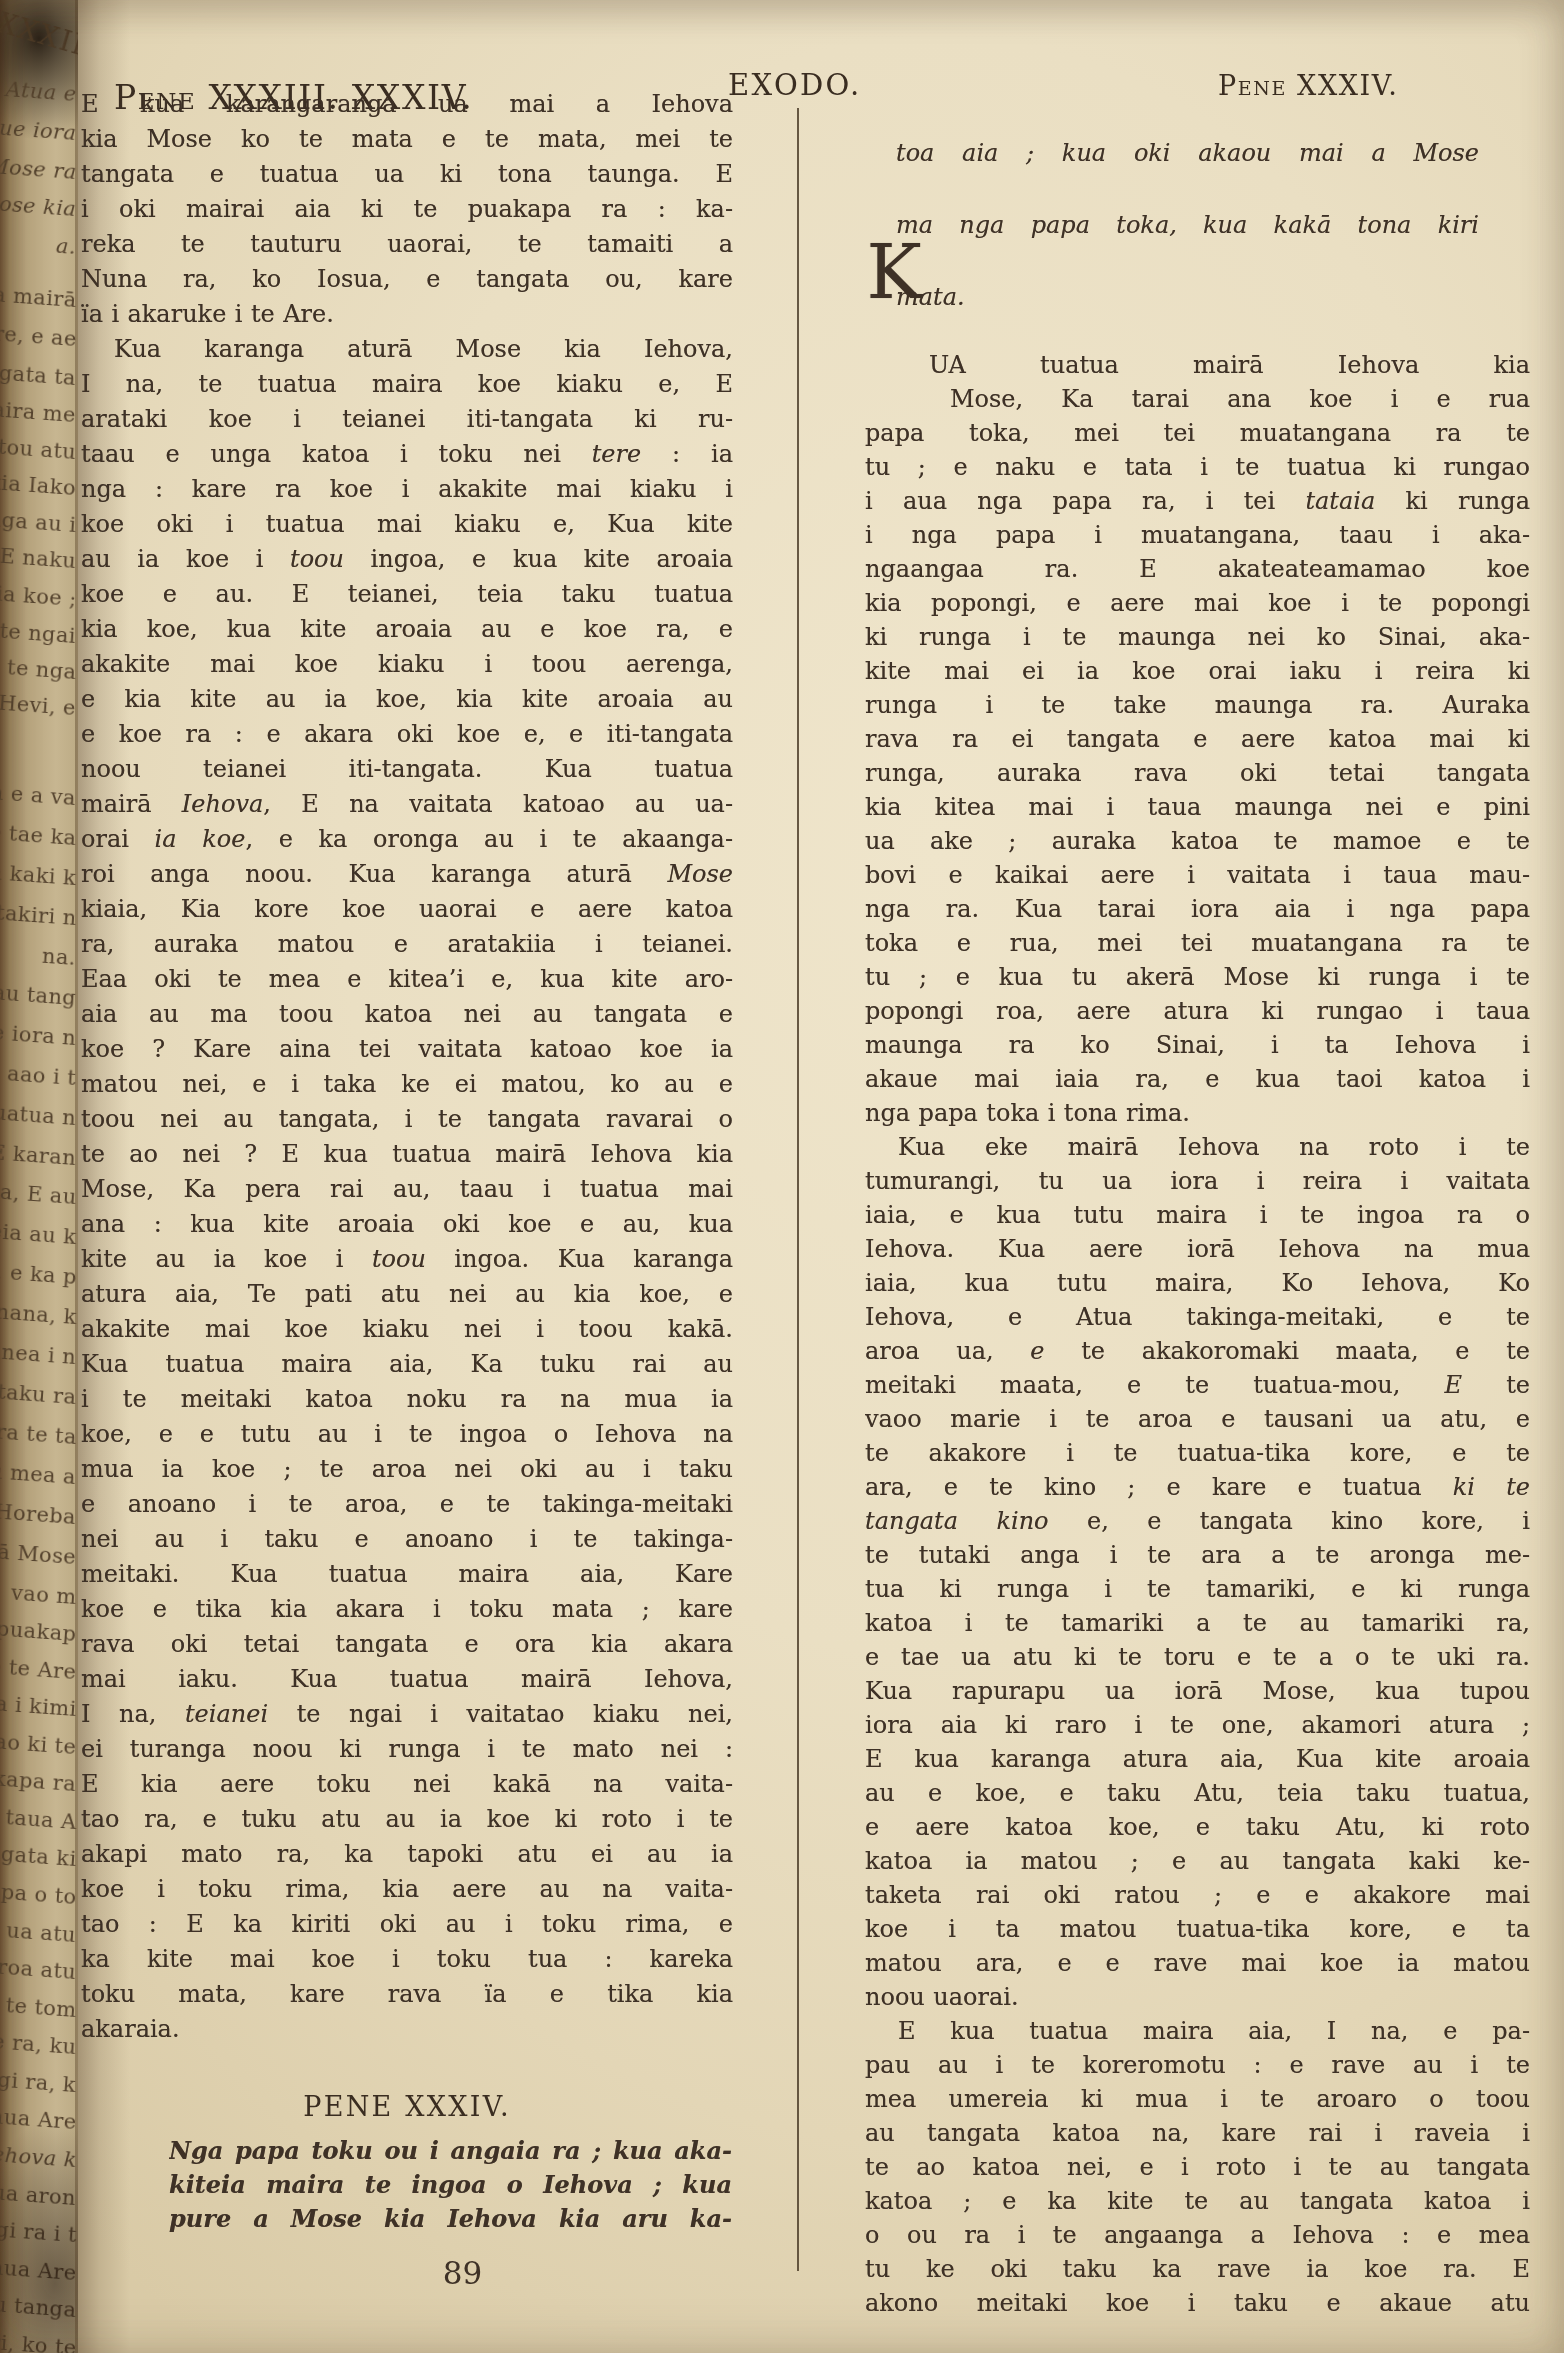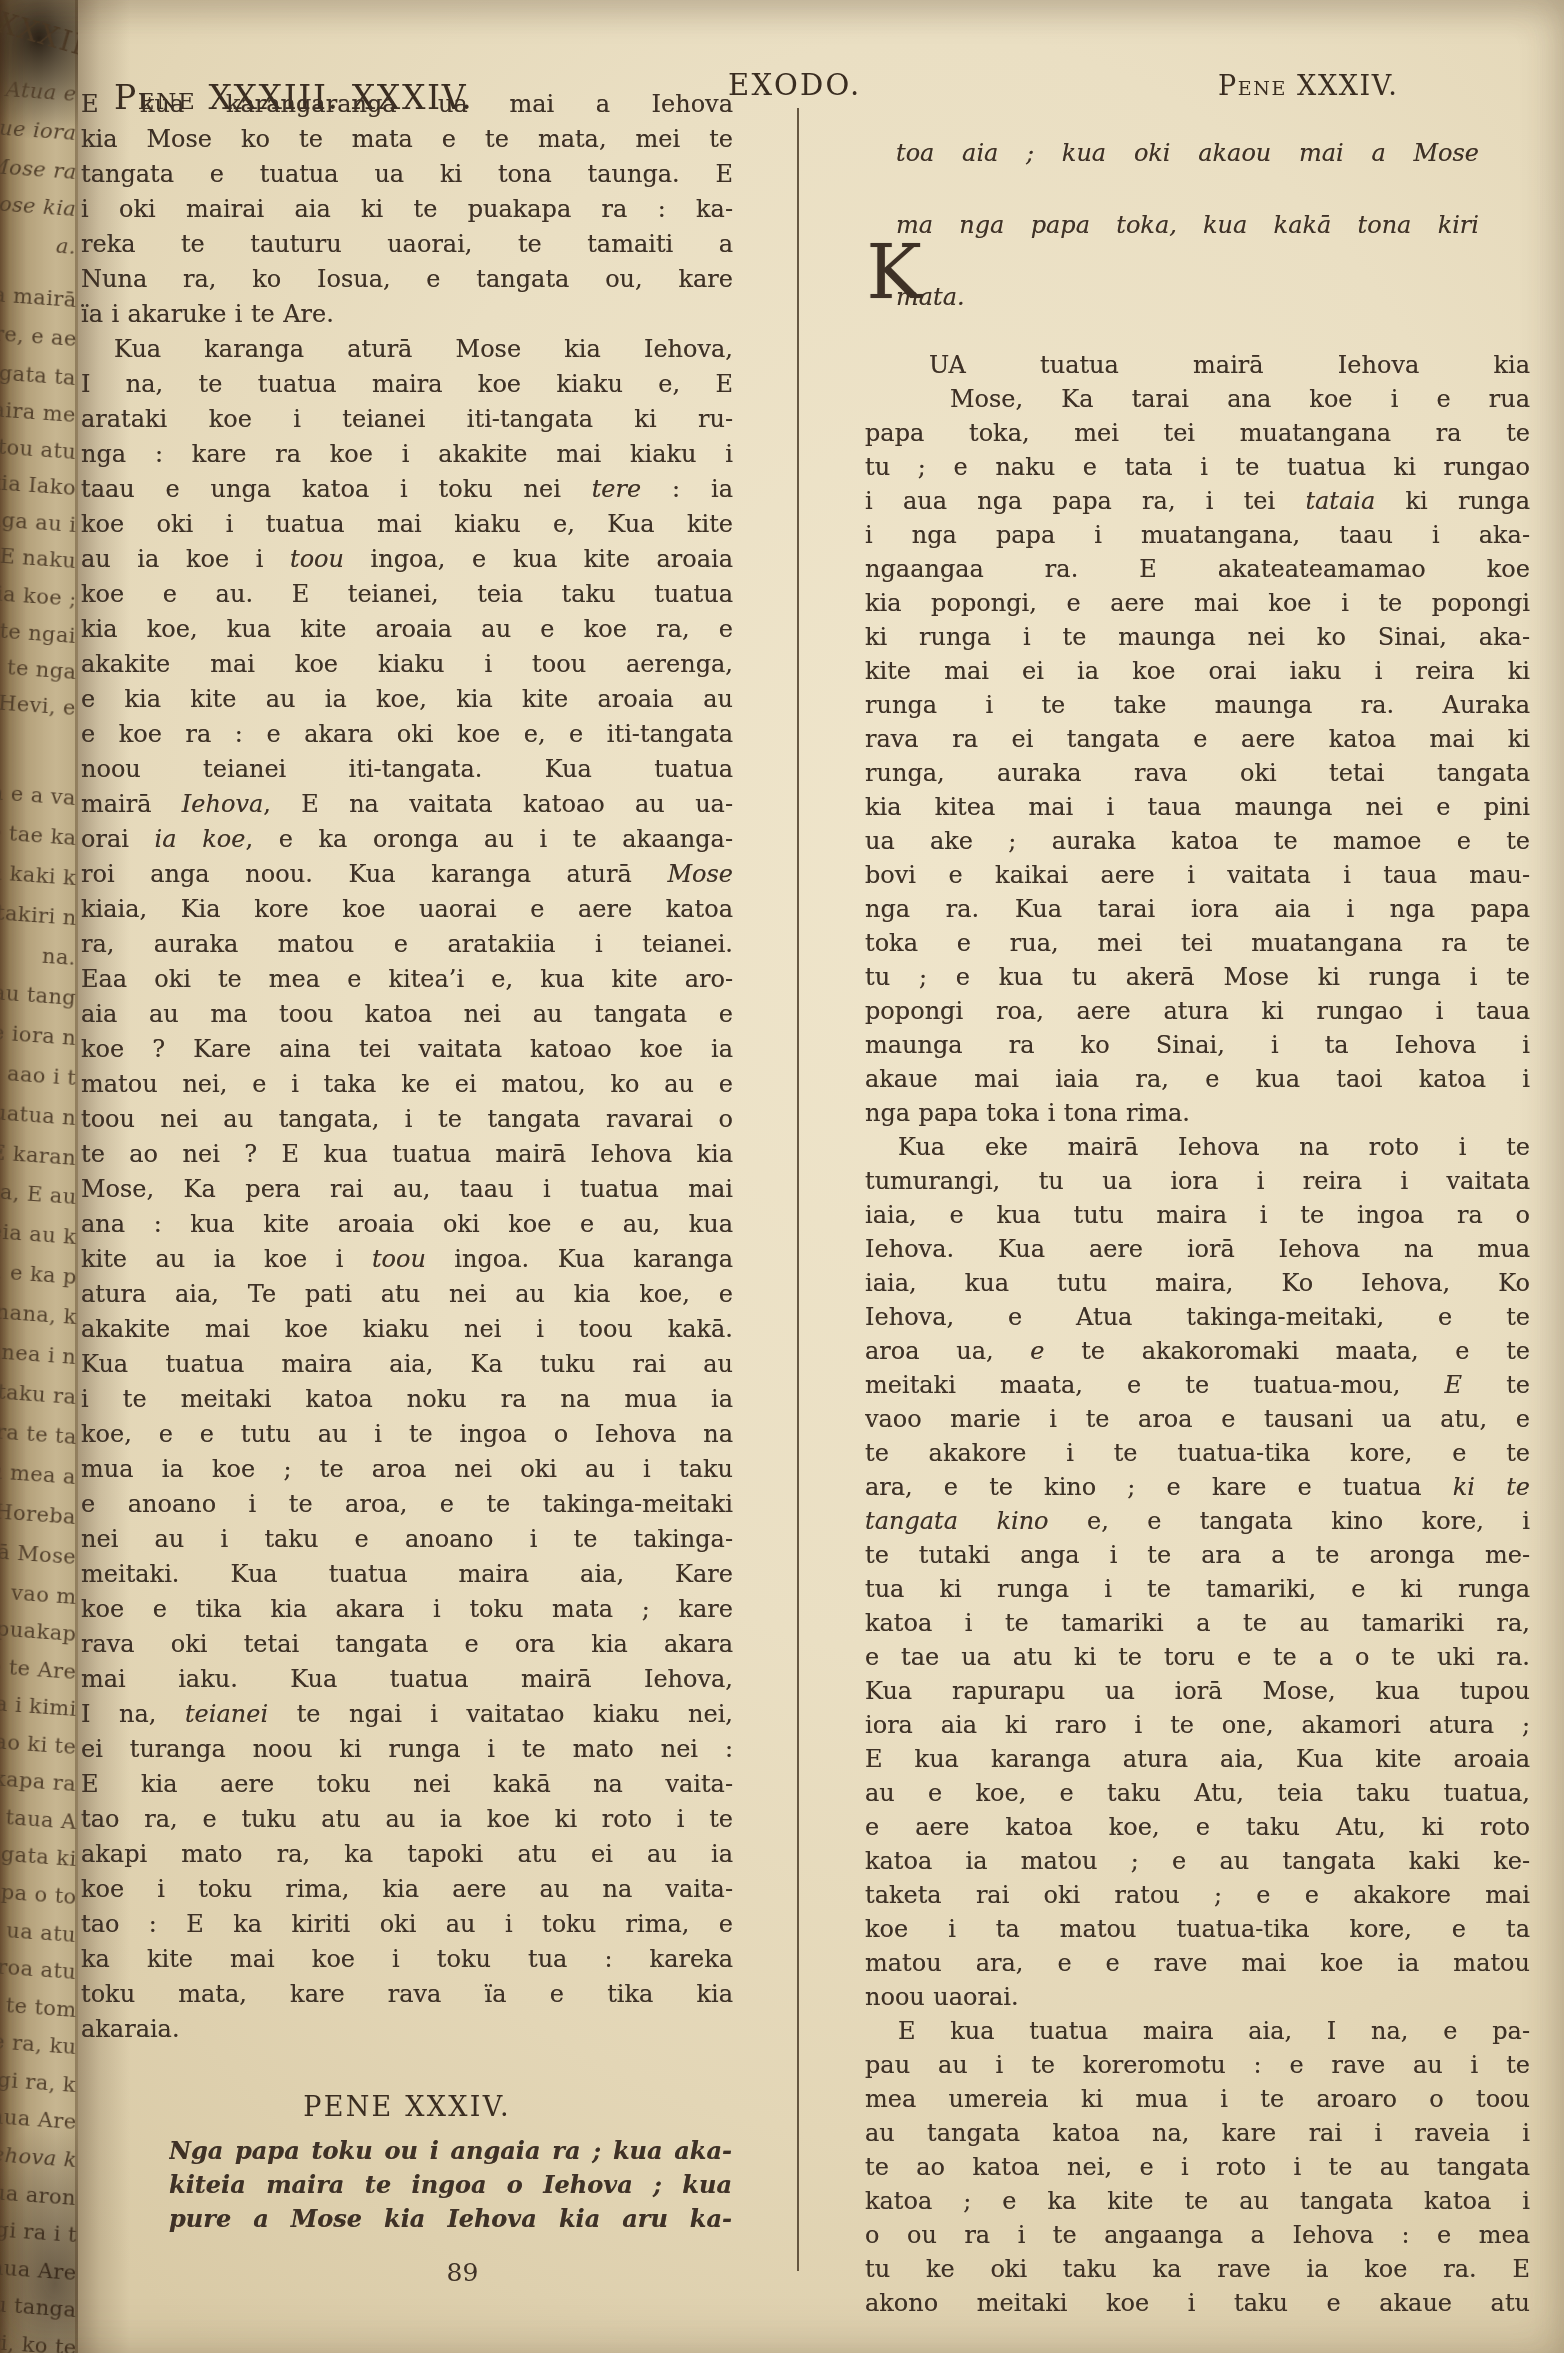--- a/index.html
+++ b/index.html
@@ -70,21 +70,21 @@
   }
   .sum-left{margin-left:88px;width:563px;margin-top:7.8px;font-style:italic;}
   .sum-left .line{height:34px;line-height:34px;font-weight:bold;}
   .sum-right{width:583px;padding-left:31px;font-style:italic;margin-bottom:33px;}
   .sum-right .line{height:35px;line-height:35px;margin-top:37px;}
   .dropcap{
     position:absolute;left:1.6px;top:140px;font-size:74px;line-height:67px;color:#3e3126;
     text-shadow:0 0 0.8px rgba(62,49,38,.6);
   }
   .pageno{position:absolute;left:81px;top:2255px;width:763px;height:36px;line-height:36px;
-    text-align:center;font-size:25px;color:#3e3126;}
+    text-align:center;font-size:31px;color:#3e3126;}
 </style>
 </head>
 <body>
 
 <div class="book">
   <div class="spine-strip" id="spine">
       <div class="frag h" style="top: 30px;">E XXXII</div>
       <div class="frag i" style="top: 82px;">te Atua e</div>
       <div class="frag i" style="top: 121px;">, aue iora</div>
       <div class="frag i" style="top: 160px;">ī Mose ra</div>
@@ -157,22 +157,22 @@
         <div class="line"><span>E kua karangaranga ua mai a Iehova</span></div>
         <div class="line"><span>kia Mose ko te mata e te mata, mei te</span></div>
         <div class="line"><span>tangata e tuatua ua ki tona taunga. E</span></div>
         <div class="line"><span>i oki mairai aia ki te puakapa ra : ka-</span></div>
         <div class="line"><span>reka te tauturu uaorai, te tamaiti a</span></div>
         <div class="line"><span>Nuna ra, ko Iosua, e tangata ou, kare</span></div>
         <div class="line last"><span>ïa i akaruke i te Are.</span></div>
         <div class="line ind"><span>Kua karanga aturā Mose kia Iehova,</span></div>
         <div class="line"><span>I na, te tuatua maira koe kiaku e, E</span></div>
         <div class="line"><span>arataki koe i teianei iti-tangata ki ru-</span></div>
+        <div class="line"><span>taau e unga katoa i toku nei </span><i>tere</i><span> : ia</span></div>
         <div class="line"><span>nga : kare ra koe i akakite mai kiaku i</span></div>
-        <div class="line"><span>taau e unga katoa i toku nei </span><i>tere</i><span> : ia</span></div>
         <div class="line"><span>koe oki i tuatua mai kiaku e, Kua kite</span></div>
         <div class="line"><span>au ia koe i </span><i>toou</i><span> ingoa, e kua kite aroaia</span></div>
         <div class="line"><span>koe e au. E teianei, teia taku tuatua</span></div>
         <div class="line"><span>kia koe, kua kite aroaia au e koe ra, e</span></div>
         <div class="line"><span>akakite mai koe kiaku i toou aerenga,</span></div>
         <div class="line"><span>e kia kite au ia koe, kia kite aroaia au</span></div>
         <div class="line"><span>e koe ra : e akara oki koe e, e iti-tangata</span></div>
         <div class="line"><span>noou teianei iti-tangata. Kua tuatua</span></div>
         <div class="line"><span>mairā </span><i>Iehova</i><span>, E na vaitata katoao au ua-</span></div>
         <div class="line"><span>orai </span><i>ia koe</i><span>, e ka oronga au i te akaanga-</span></div>

